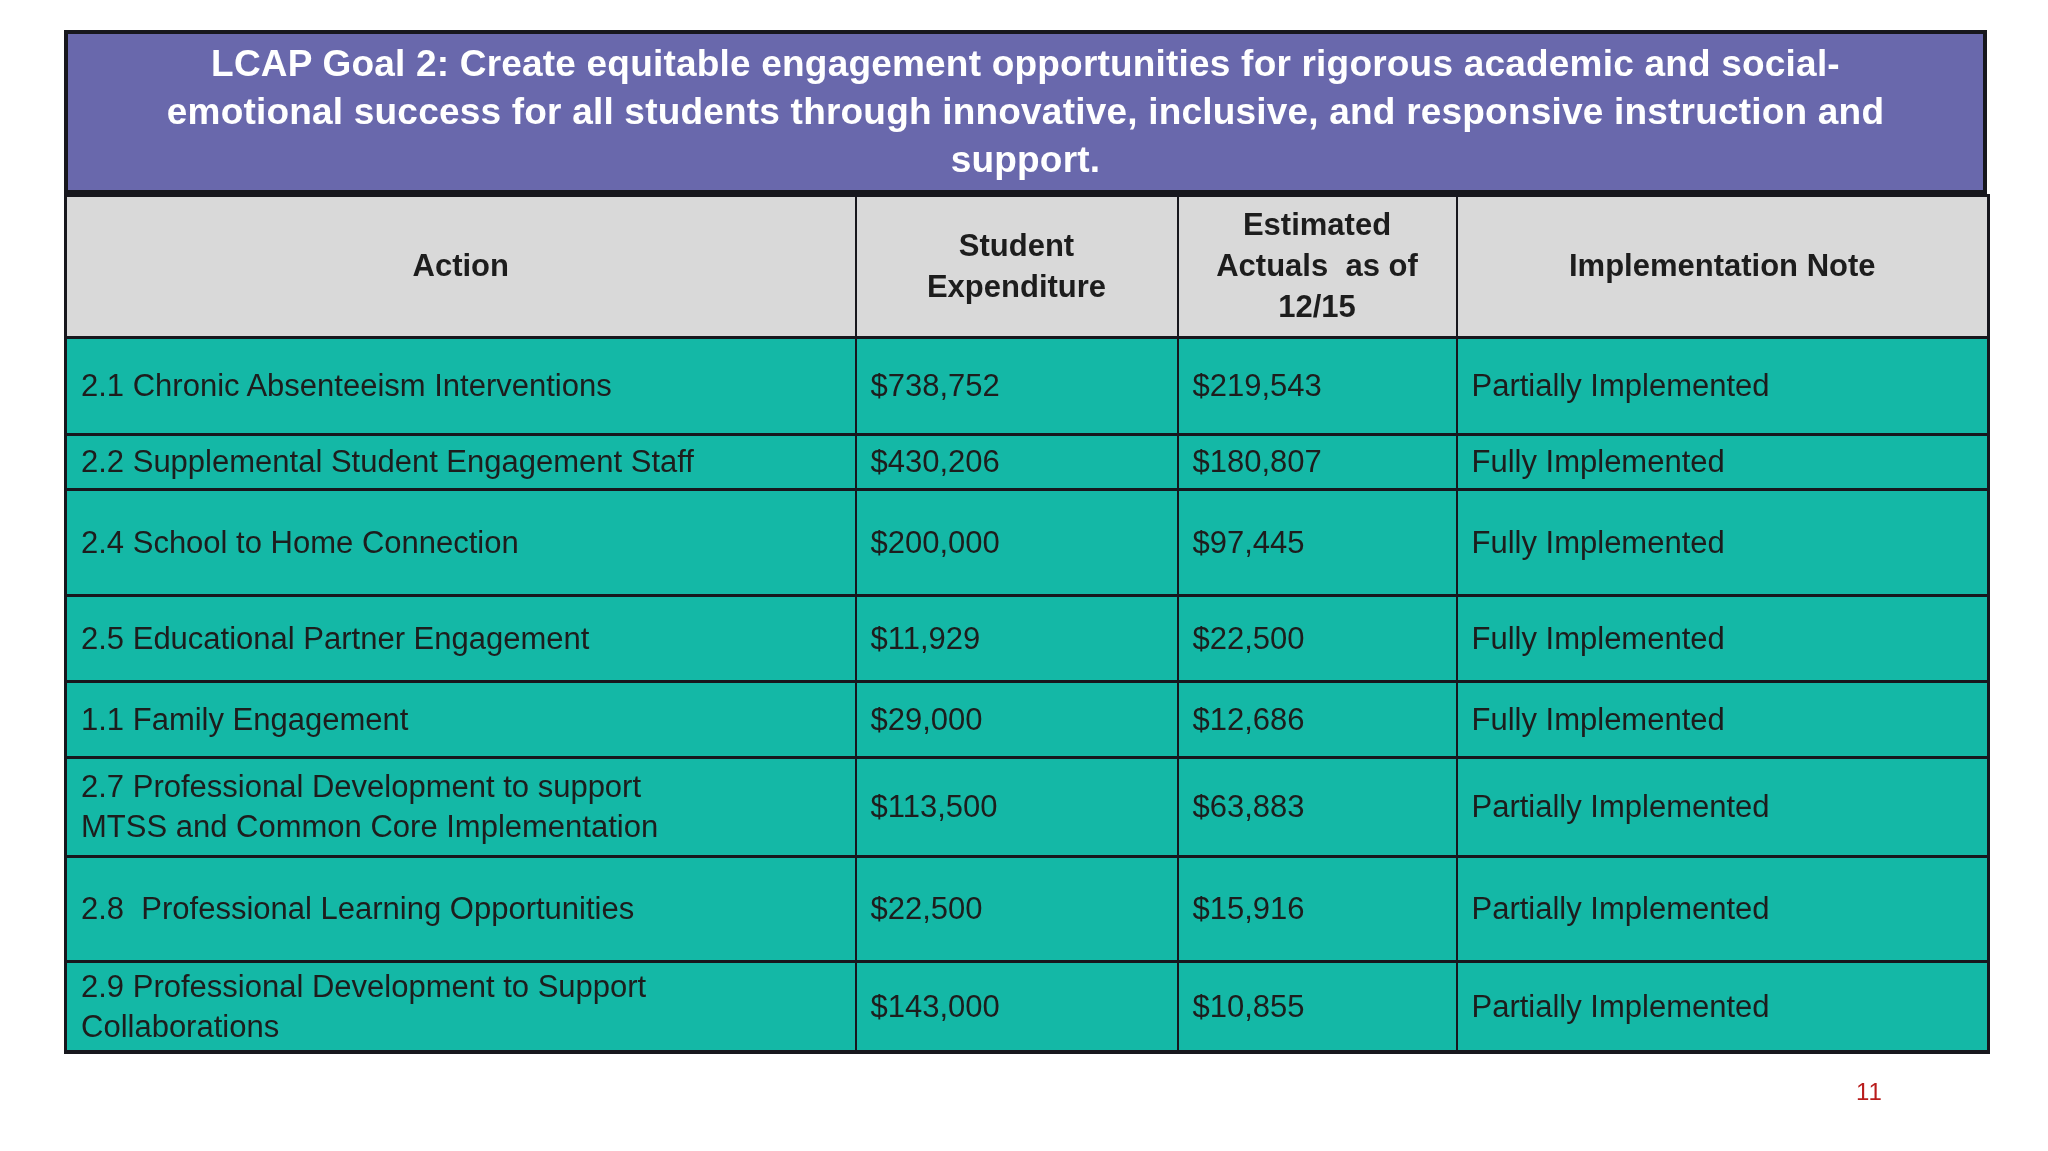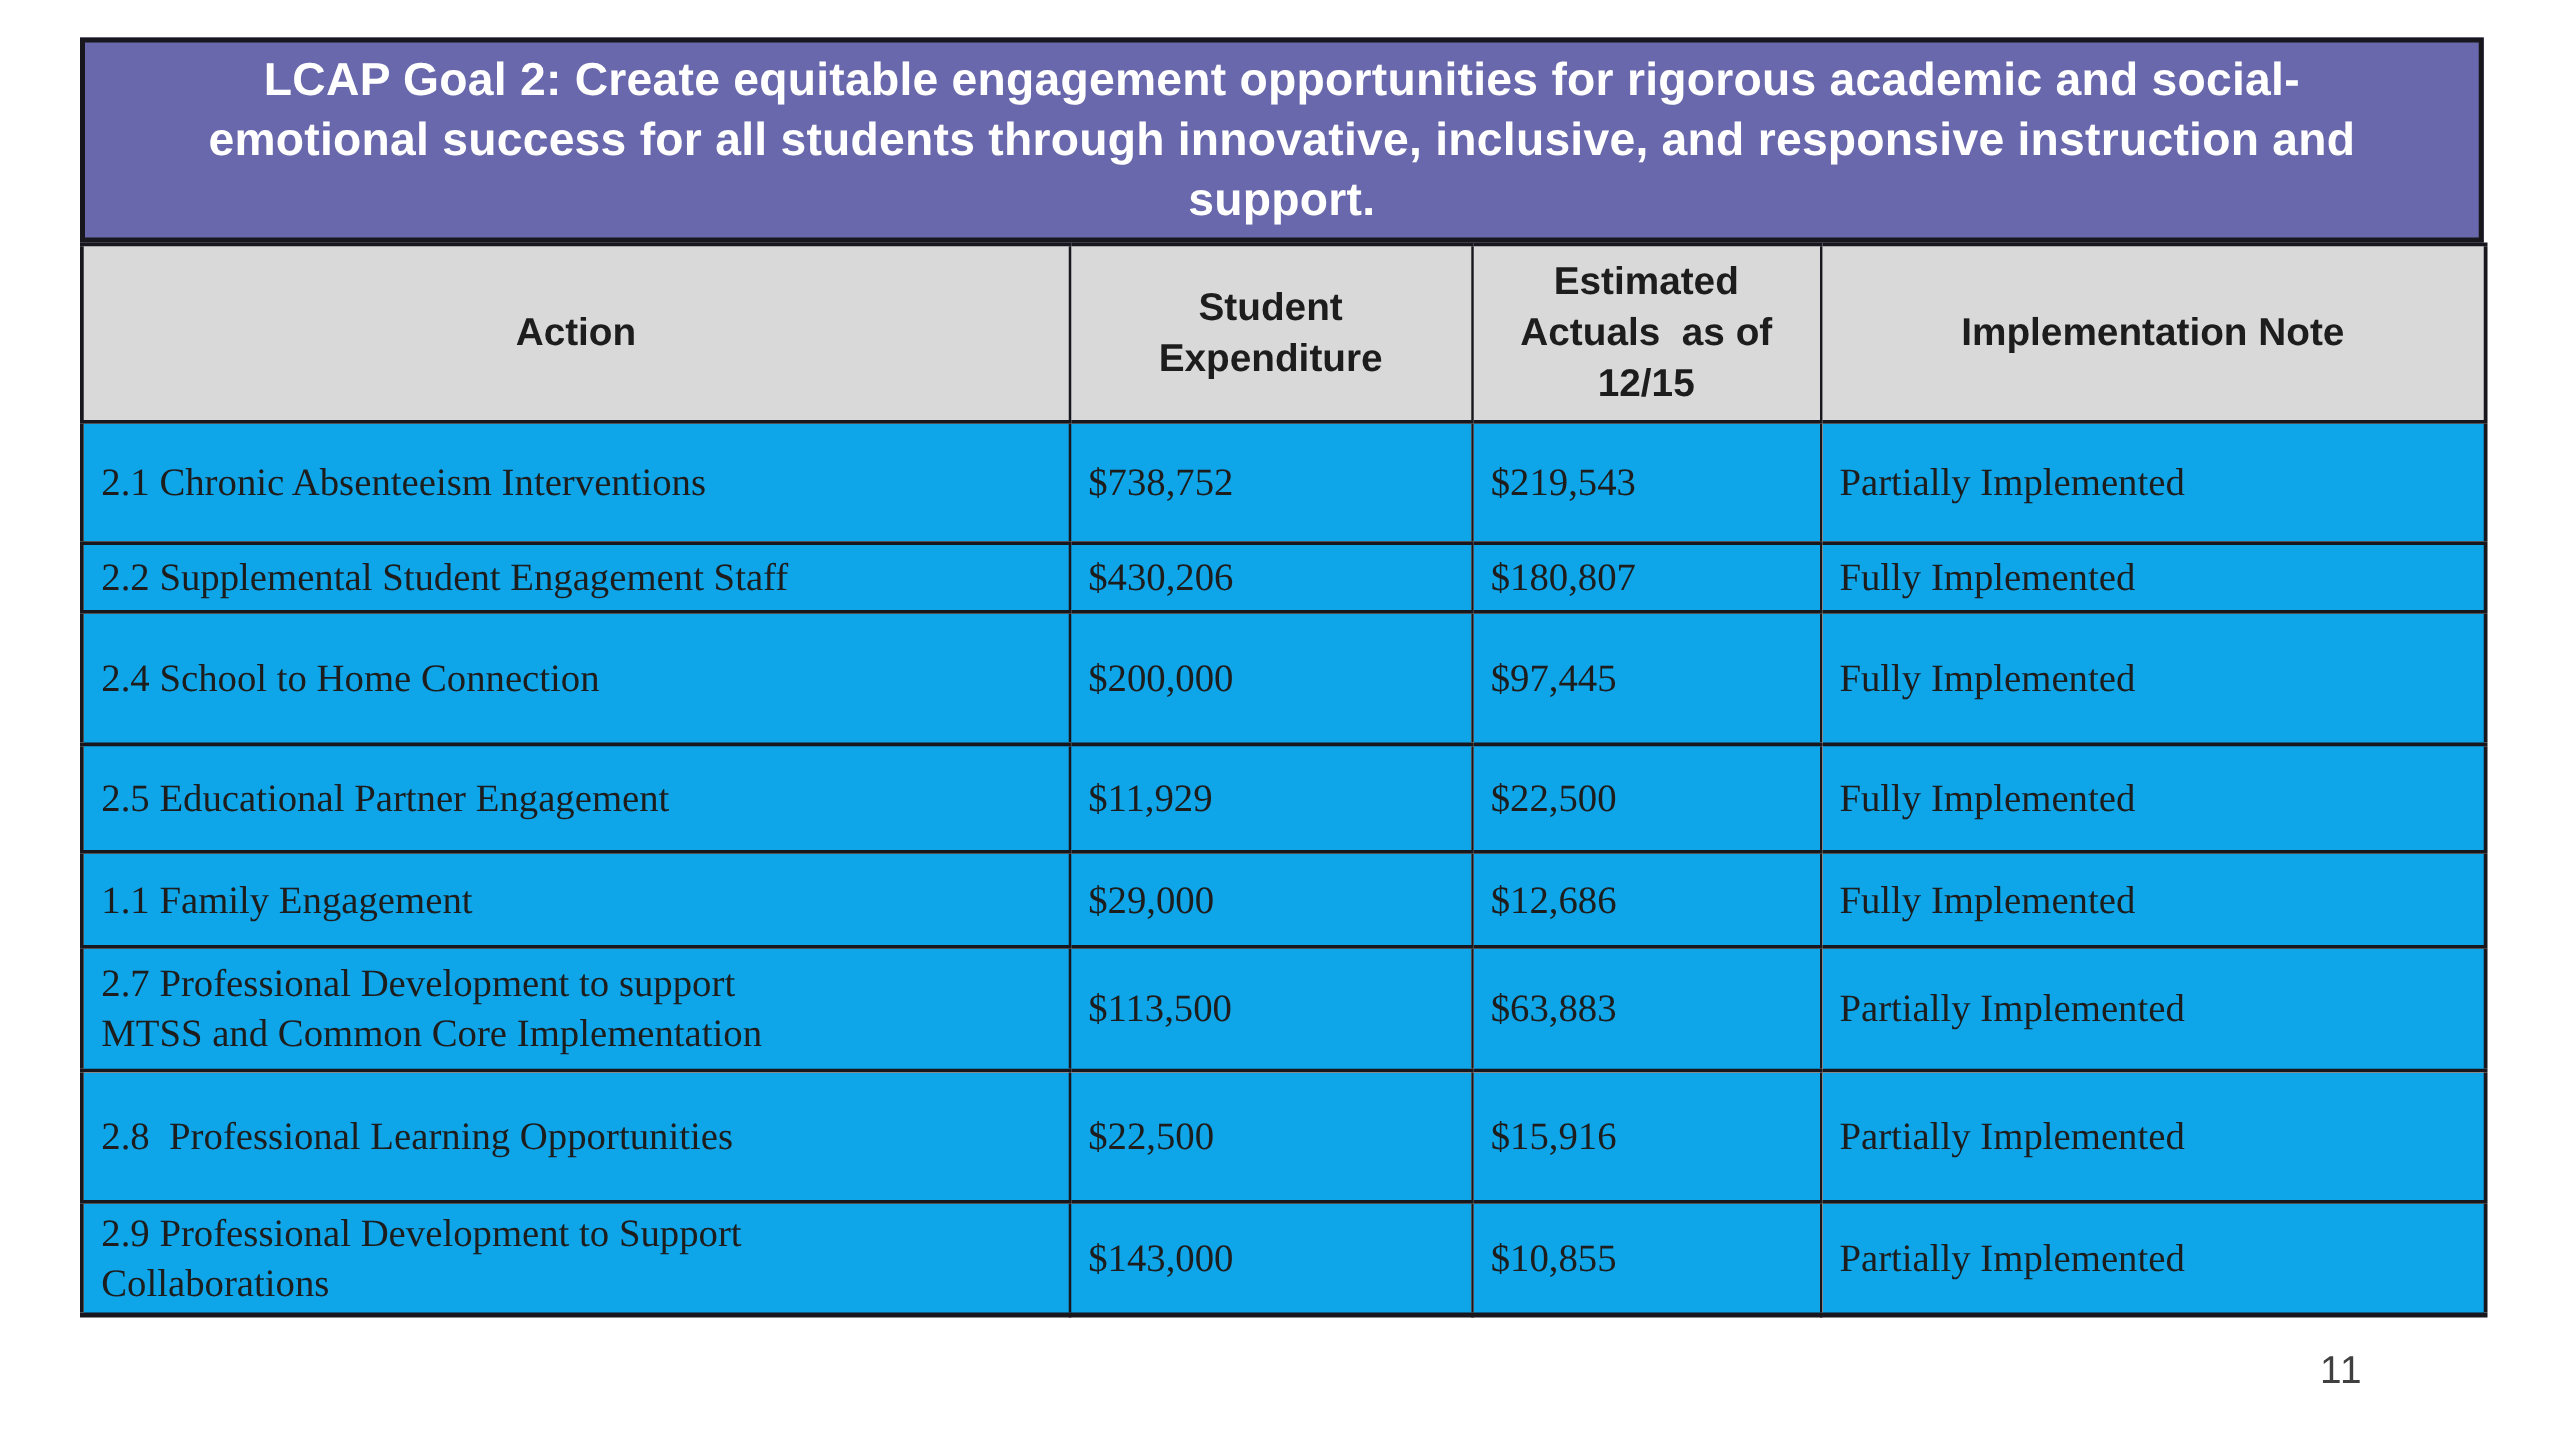--- a/index.html
+++ b/index.html
@@ -61,30 +61,29 @@
     text-align: center;
     white-space: pre;
     padding: 8px 6px;
     color: #1d1d1d;
   }
   table.goal-table td {
     font-size: 31px;
     line-height: 1.28;
     padding: 4px 10px 4px 14px;
     text-align: left;
-    background: #0ea5e9;
-    font-family: Liberation Serif, serif;
+    background: #14b8a6;
   }
   td.action-cell { white-space: pre-wrap; }
   .page-number {
     position: absolute;
     left: 1856px;
     top: 1078px;
-    font-size: 31px;
-    color: #404040;
+    font-size: 24px;
+    color: #b91c1c;
     letter-spacing: 1px;
   }
 </style>
 </head>
 <body>
 
 <div class="slide">
   <div class="table-wrap">
 
     <div class="banner">LCAP Goal 2: Create equitable engagement opportunities for rigorous academic and social-

